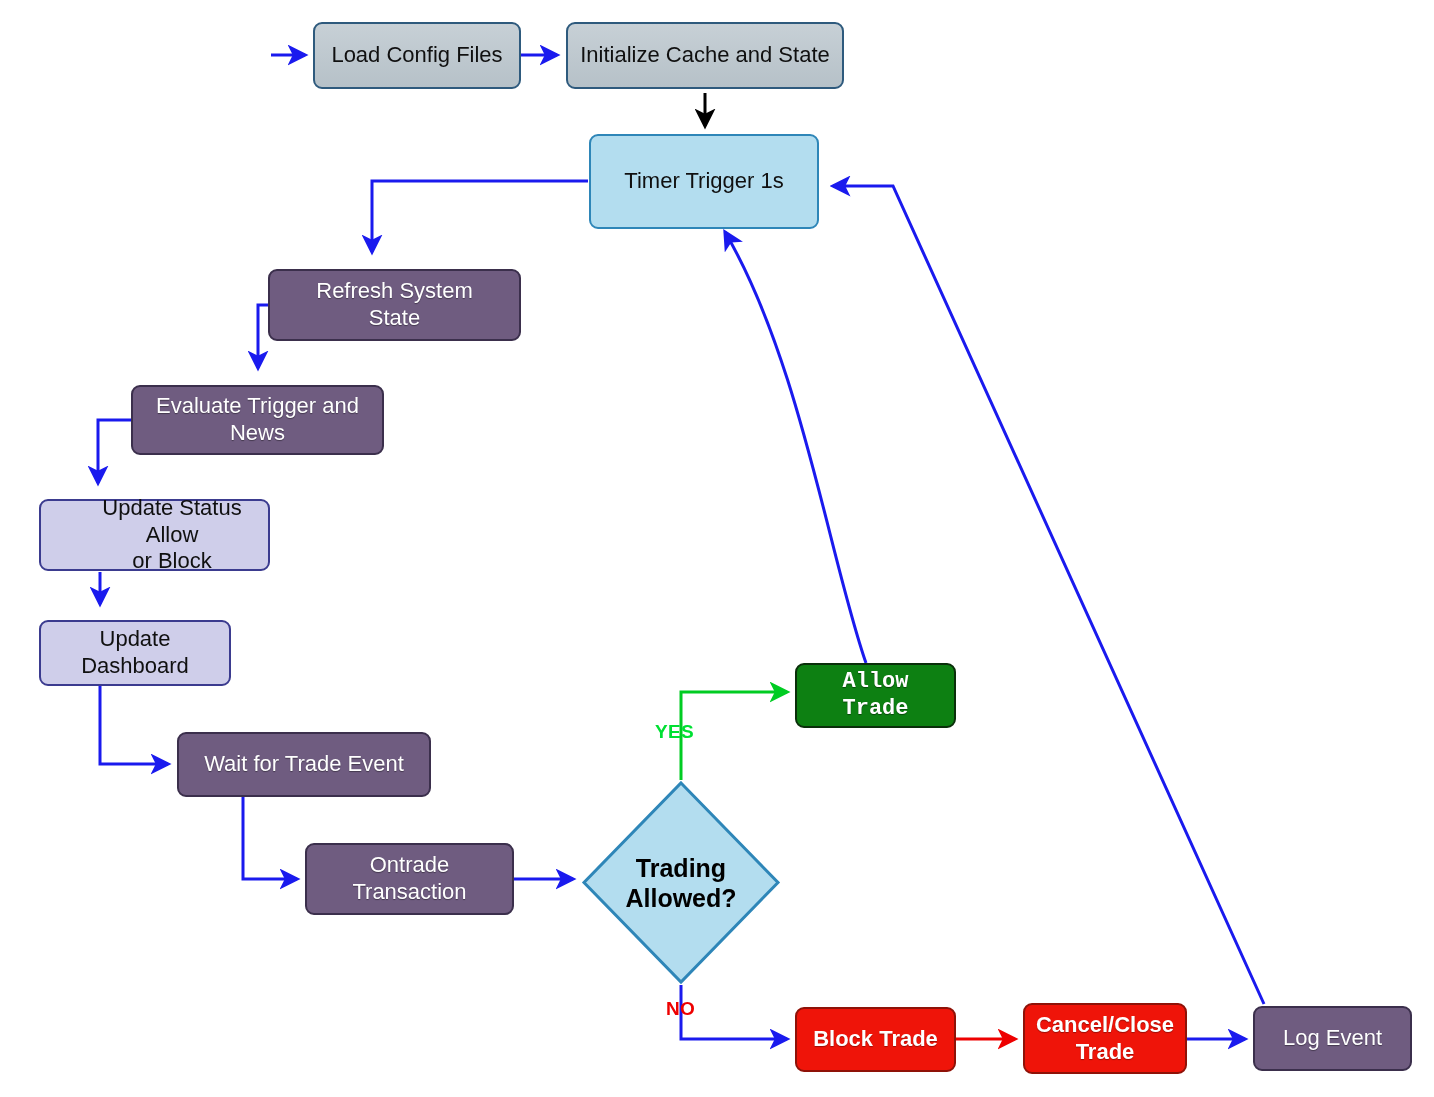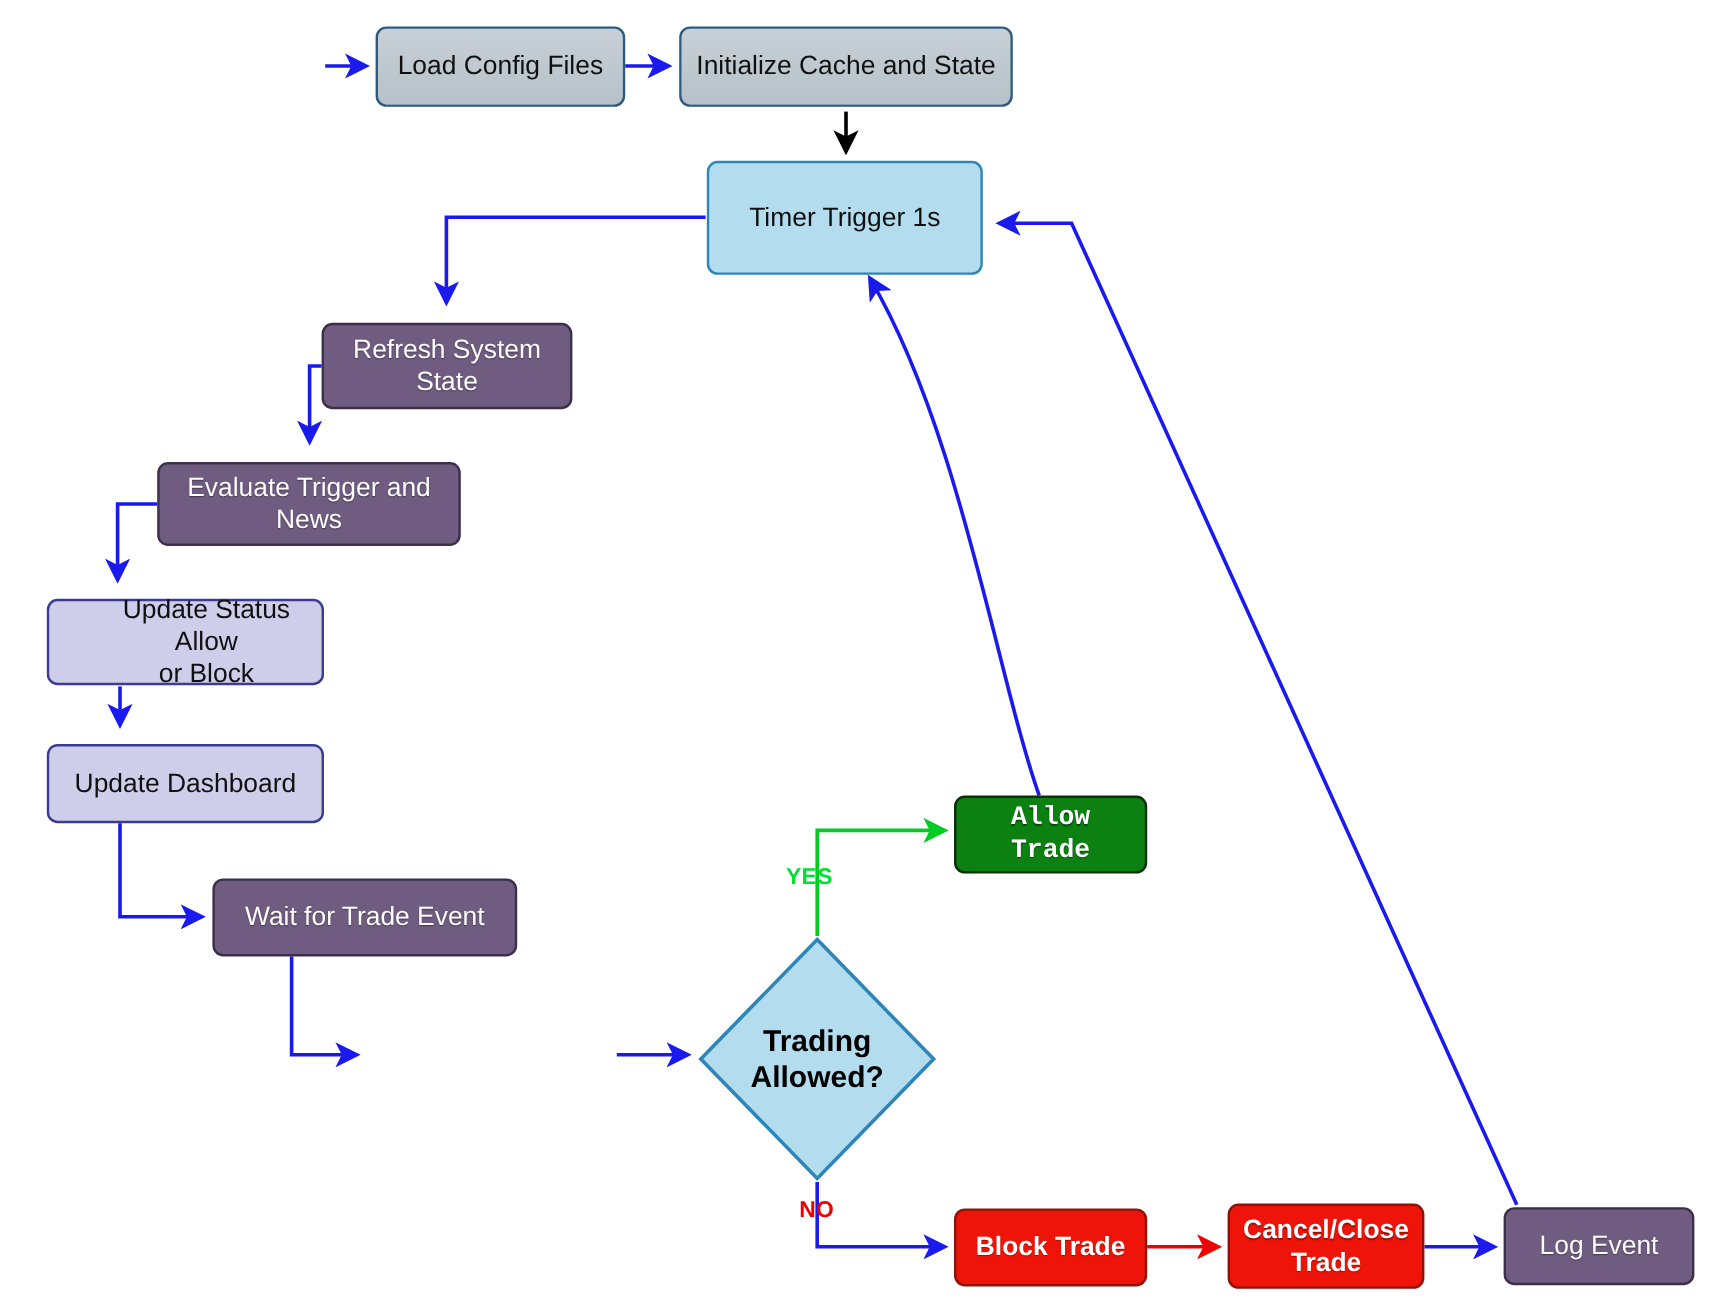--- a/index.html
+++ b/index.html
@@ -189,43 +189,47 @@
   </div>
 
   <div class="node n-gray" style="left:566px; top:22px; width:278px; height:67px;">
     <span>Initialize Cache and State</span>
   </div>
 
   <div class="node n-cyan" style="left:589px; top:134px; width:230px; height:95px;">
     <span>Timer Trigger 1s</span>
   </div>
 
-  <div class="node n-purple" style="left:268px; top:269px; width:209px; height:72px;">
+  <div class="node n-purple" style="left:268px; top:269px; width:253px; height:72px;">
     <span>Refresh System
 State</span>
   </div>
 
   <div class="node n-purple" style="left:131px; top:385px; width:253px; height:70px;">
     <span>Evaluate Trigger and
 News</span>
   </div>
 
   <div class="node n-lav" style="left:39px; top:499px; width:231px; height:72px;padding-left:41px;">
     <span>Update Status Allow
 or Block</span>
   </div>
 
-  <div class="node n-lav" style="left:39px; top:620px; width:231px; height:66px;">
+  <div class="node n-lav" style="left:39px; top:620px; width:192px; height:66px;">
     <span>Update Dashboard</span>
   </div>
 
   <div class="node n-purple" style="left:177px; top:732px; width:254px; height:65px;">
     <span>Wait for Trade Event</span>
   </div>
 
+  <div class="node n-purple" style="left:305px; top:843px; width:209px; height:72px;">
+    <span>Ontrade
+Transaction</span>
+  </div>
 
   <div class="decision" style="left:581px; top:780px; width:200px; height:205px;">
     <svg class="dshape" viewBox="0 0 200 205" xmlns="http://www.w3.org/2000/svg">
       <polygon points="100,3 197,102.5 100,202 3,102.5" fill="#b3ddef" stroke="#2e86b8" stroke-width="3"></polygon>
     </svg>
     <div class="dlabel">Trading
 Allowed?</div>
   </div>
 
   <div class="node n-green" style="left:795px; top:663px; width:161px; height:65px;font-family:Liberation Mono, monospace;">

